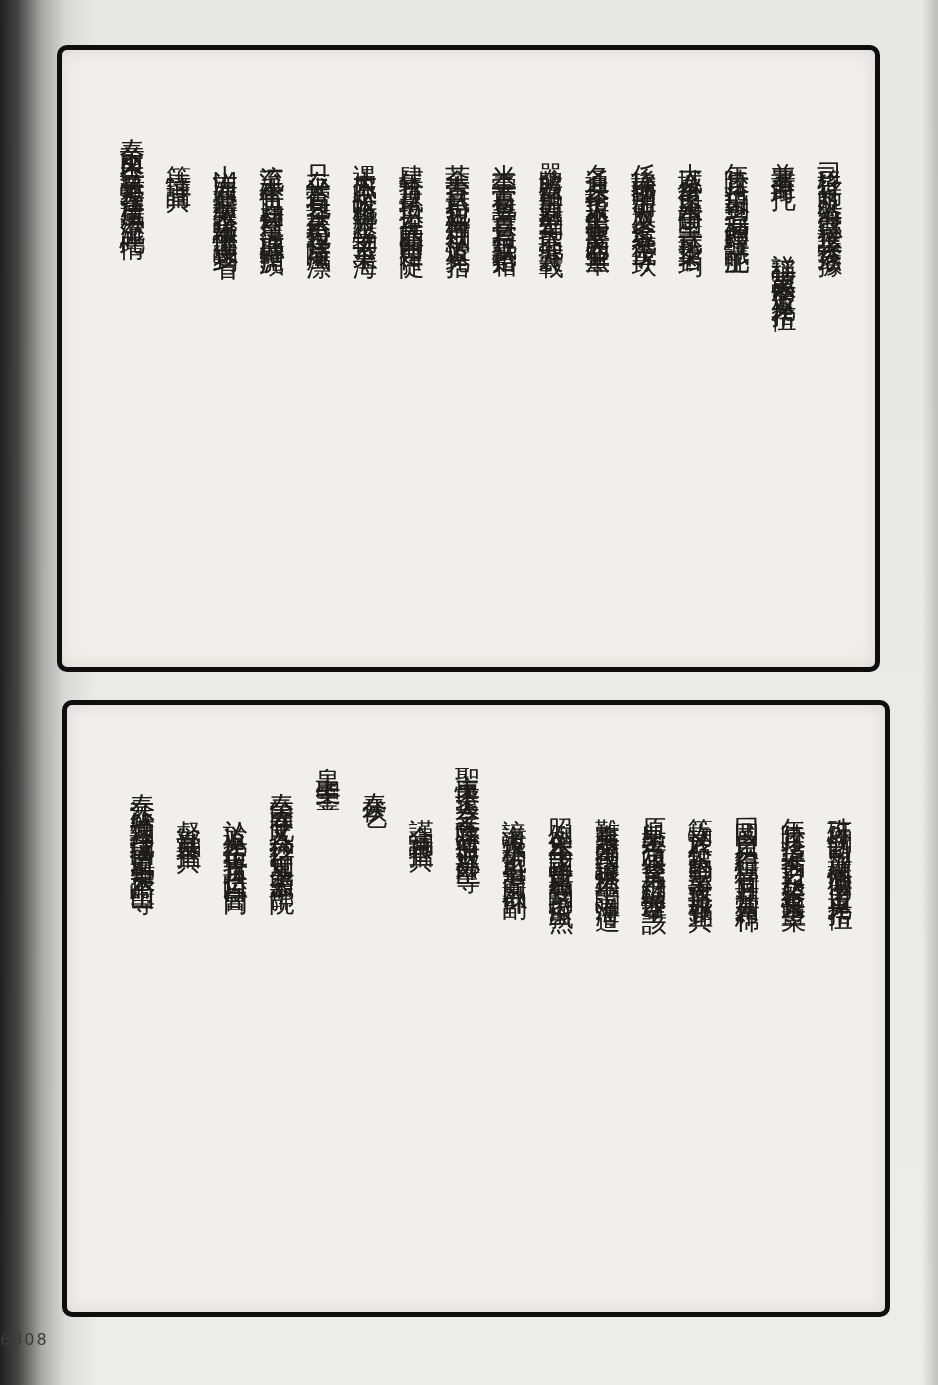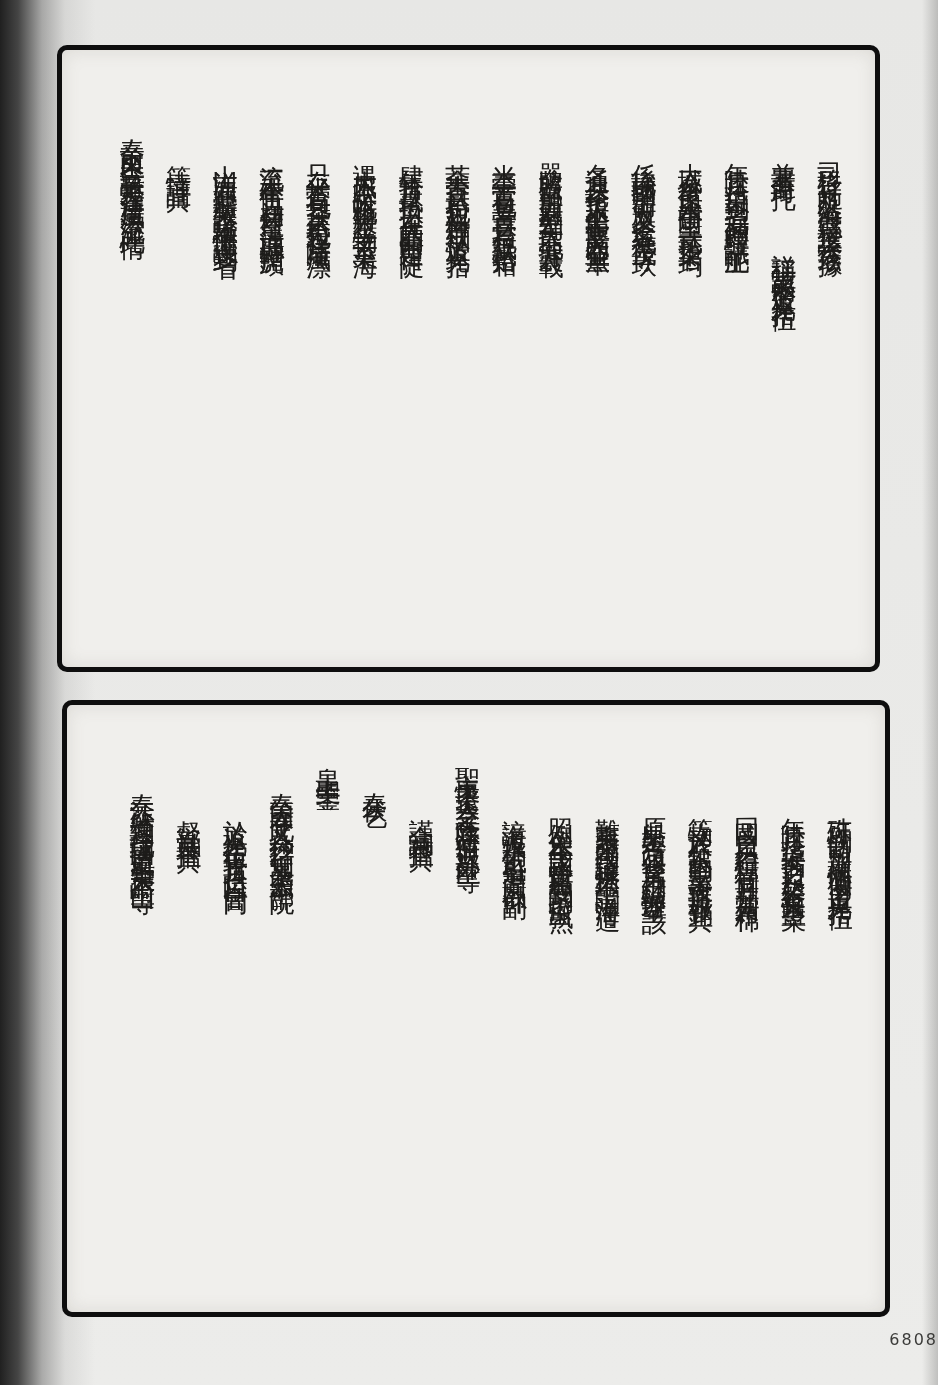--- a/index.html
+++ b/index.html
@@ -35,23 +35,23 @@
   .col{
     color:#1d1c1a;font-size:25px;line-height:1.18;letter-spacing:6px;
     margin-left:17px;white-space:nowrap;
     text-shadow:0 0 .4px rgba(30,30,30,.55);
   }
   
   .ind-a{padding-top:36px;}
   .ind-b{padding-top:62px;}
   .ind-c{padding-top:88px;}
   .page-number{
-    position:absolute;left:0;right:0;top:1330px;text-align:right;
+    position:absolute;left:0;right:0;top:1330px;text-align:left;
     font-family:"DejaVu Sans","Liberation Sans",sans-serif;
-    font-size:16px;letter-spacing:2px;color:#3c3c3a;margin-left:44px;
+    font-size:16px;letter-spacing:2px;color:#3c3c3a;
   }
 </style>
 </head>
 <body>
 
 <div class="gutter"></div>
 <div class="right-edge"></div>
 
 <div class="panel upper">
   <div class="cols">

